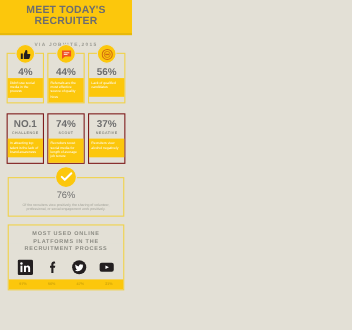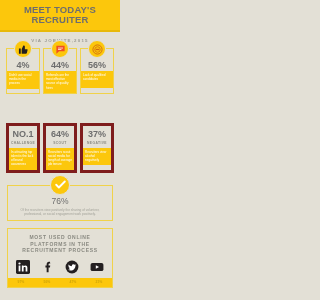--- a/index.html
+++ b/index.html
@@ -103,23 +103,22 @@
     padding: 2px 2px 3px;
     text-align: left;
     min-height: 17px;
     box-sizing: border-box;
   }
 
   
   .row2 { margin-top: 9px; }
   .stat2 {
     width: 34px;
-    border: 3px solid #7f1d1d;
-    box-sizing: border-box;
-    margin-top: 20px;
+    border: 1px solid #7f1d1d;
+    box-sizing: border-box;
   }
   .stat2-value {
     text-align: center;
     color: #6e6e6e;
     font-size: 9px;
     line-height: 11px;
     font-weight: bold;
     padding-top: 3px;
   }
   .stat2-label {
@@ -280,21 +279,21 @@
 
   <div class="row row2">
 
     <div class="stat2">
       <div class="stat2-value">NO.1</div>
       <div class="stat2-label">CHALLENGE</div>
       <div class="stat2-desc">In attracting top talent is the lack of brand awareness</div>
     </div>
 
     <div class="stat2">
-      <div class="stat2-value">64%</div>
+      <div class="stat2-value">74%</div>
       <div class="stat2-label">SCOUT</div>
       <div class="stat2-desc">Recruiters scout social media for length of average job tenure</div>
     </div>
 
     <div class="stat2">
       <div class="stat2-value">37%</div>
       <div class="stat2-label">NEGATIVE</div>
       <div class="stat2-desc">Recruiters view alcohol negatively</div>
     </div>
 

